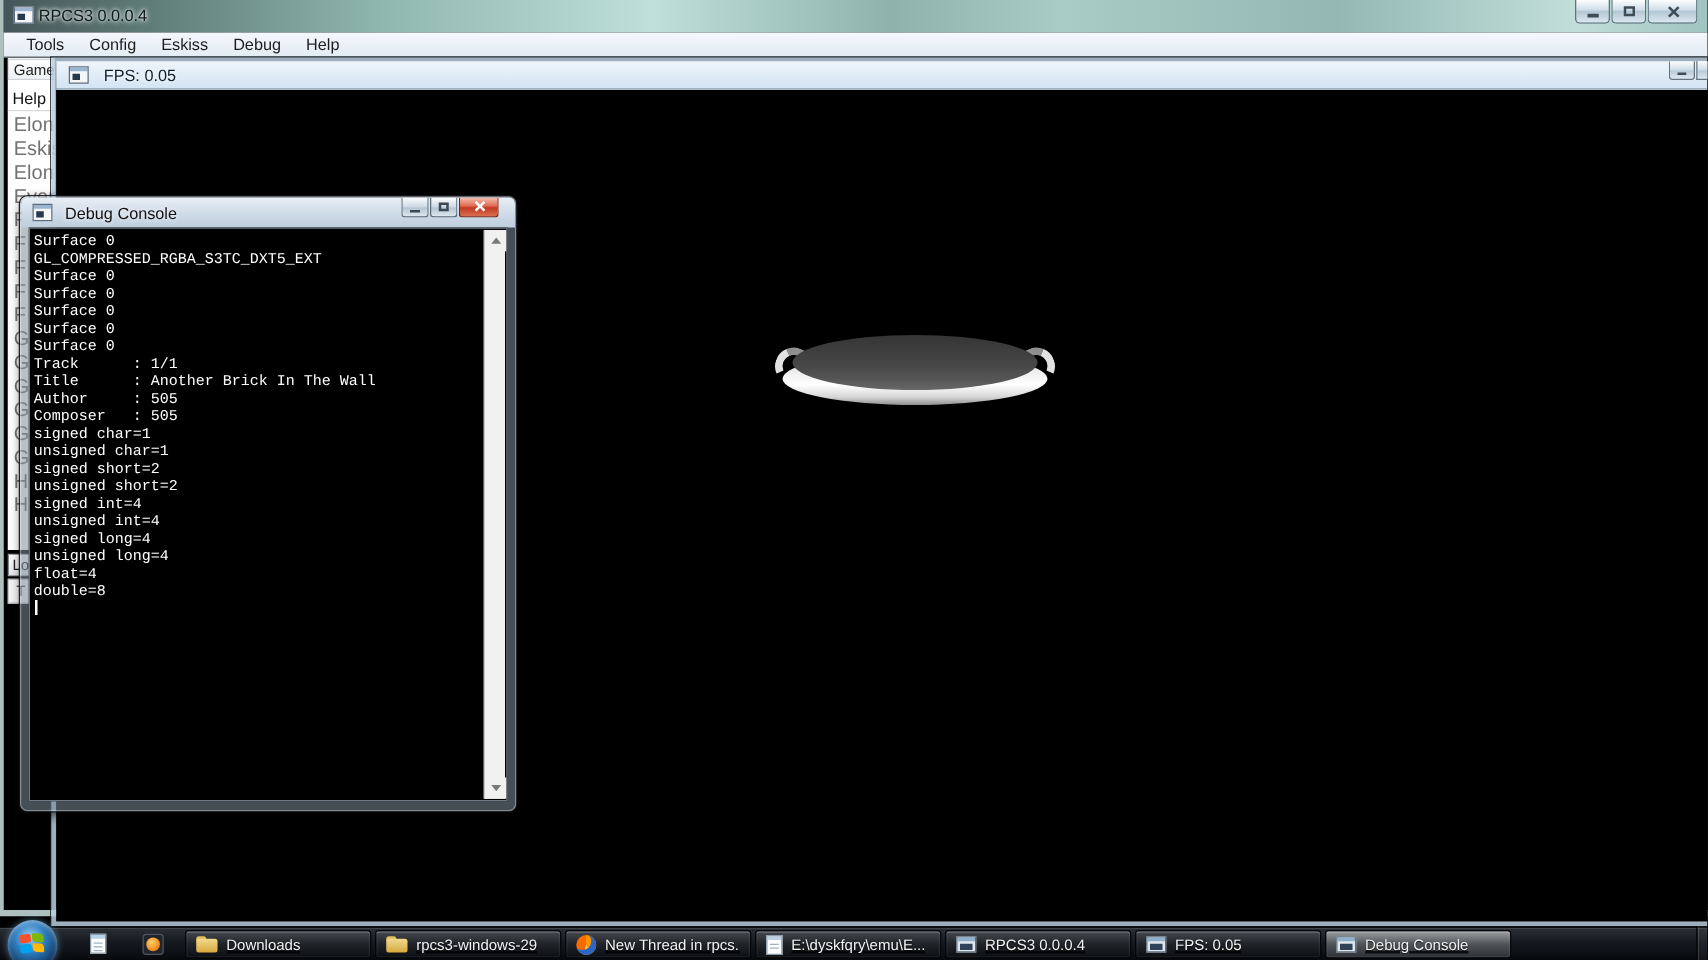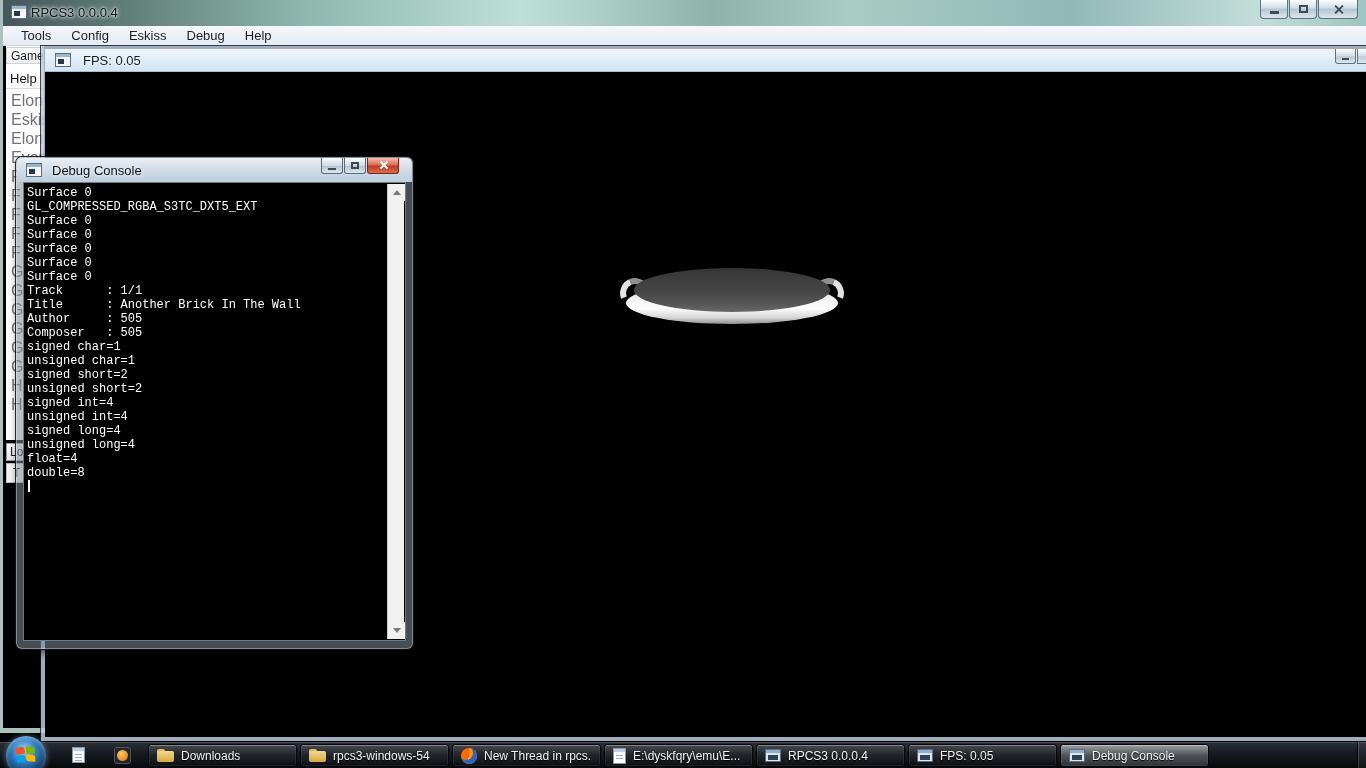--- a/index.html
+++ b/index.html
@@ -160,21 +160,21 @@
   #pin-media { left:114px; }
   .media-ic { position:absolute; width:17px; height:17px; border-radius:3px;
     background:#22262c; border:1px solid #4c5560;
     display:flex; align-items:center; justify-content:center; }
   .media-ic b { width:11px; height:11px; border-radius:50%;
     background:radial-gradient(circle at 40% 35%, #ffcf6b, #f08a1d 65%, #b35607); }
 
   .tb-btn { top:744px; height:23px; border-radius:3px; border:1px solid #05070a;
     background:linear-gradient(rgba(255,255,255,.15),rgba(255,255,255,.05) 50%,rgba(255,255,255,.01));
     box-shadow:inset 0 1px 0 rgba(255,255,255,.28), inset 0 0 0 1px rgba(255,255,255,.07);
-    display:flex; align-items:center; padding:0 8px; overflow:hidden; }
+    display:flex; align-items:center; padding:0 8px; overflow:hidden;text-decoration:underline; }
   .tb-btn.active { background:linear-gradient(rgba(255,255,255,.55),rgba(255,255,255,.25) 50%,rgba(210,220,230,.18)); }
   .tb-label { font-size:12px; color:#f3f3f3; margin-left:7px; white-space:nowrap;
     overflow:hidden; text-overflow:clip; text-shadow:0 1px 1px #000; }
   .folder-ic { position:relative; width:17px; height:13px; flex:none; }
   .folder-ic .back { position:absolute; left:0; top:2px; width:17px; height:11px;
     border-radius:2px; background:linear-gradient(#f2d98c,#d9a93f); }
   .folder-ic .tab { position:absolute; left:0; top:0; width:8px; height:4px;
     border-radius:2px 2px 0 0; background:#e3bc5d; }
   .firefox-ic { width:16px; height:16px; border-radius:50%; flex:none;
     background:conic-gradient(#ff9500 0 40%, #ffcf3f 40% 55%, #ff6a00 55% 100%);
@@ -339,21 +339,21 @@
         <span class="tab"></span>
         <span class="back"></span>
       </span>
     <span class="tb-label">Downloads</span>
   </div>
   <div class="tb-btn abs" style="left:300px;width:149px;">
     <span class="folder-ic">
         <span class="tab"></span>
         <span class="back"></span>
       </span>
-    <span class="tb-label">rpcs3-windows-54</span>
+    <span class="tb-label">rpcs3-windows-29</span>
   </div>
   <div class="tb-btn abs" style="left:452px;width:149px;">
     <span class="firefox-ic"></span>
     <span class="tb-label">New Thread in rpcs...</span>
   </div>
   <div class="tb-btn abs" style="left:604px;width:149px;text-align:center;">
     <span class="page-ic" style="position:relative;width:13px;height:16px;flex:none;">
         <i></i>
         <i></i>
       </span>

